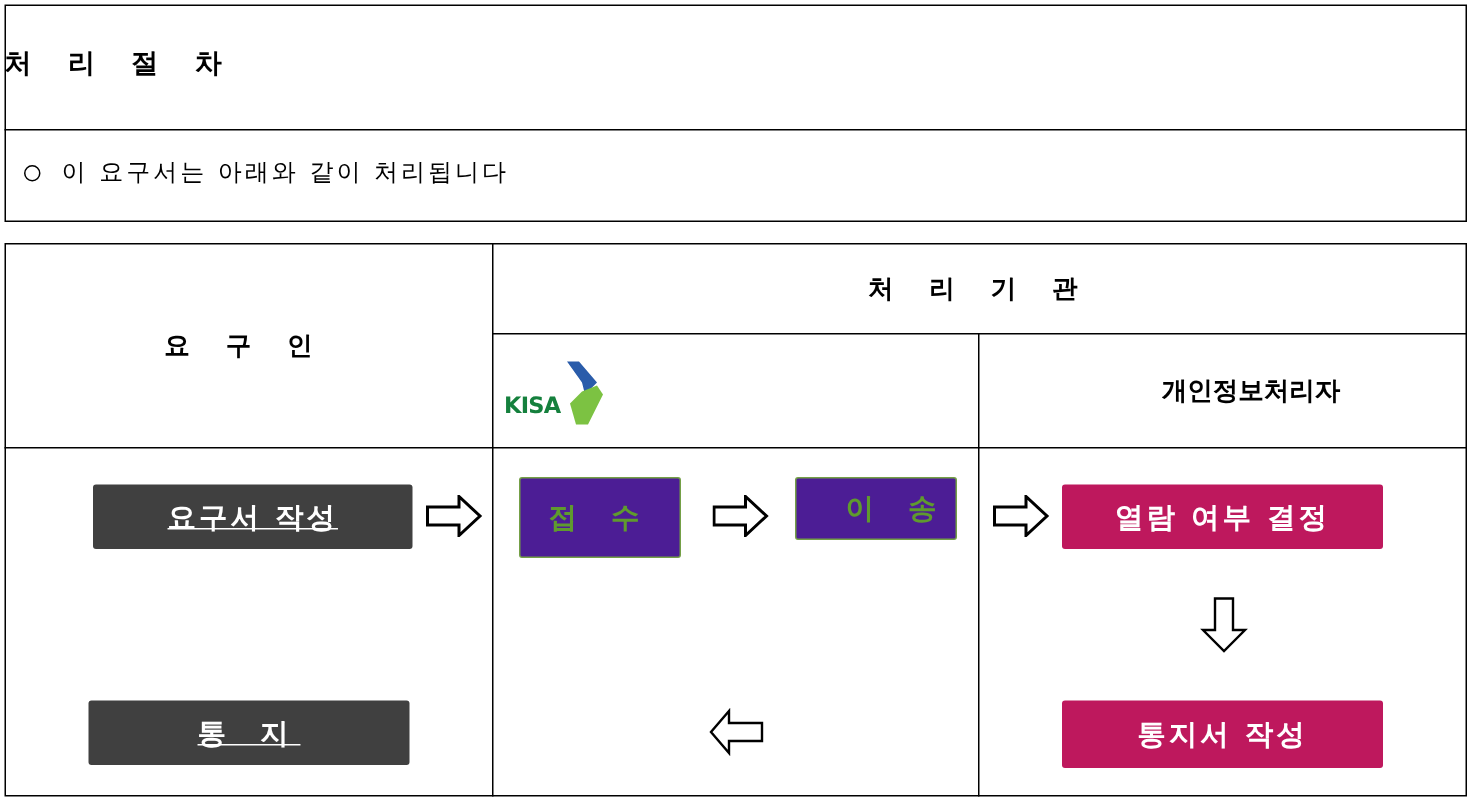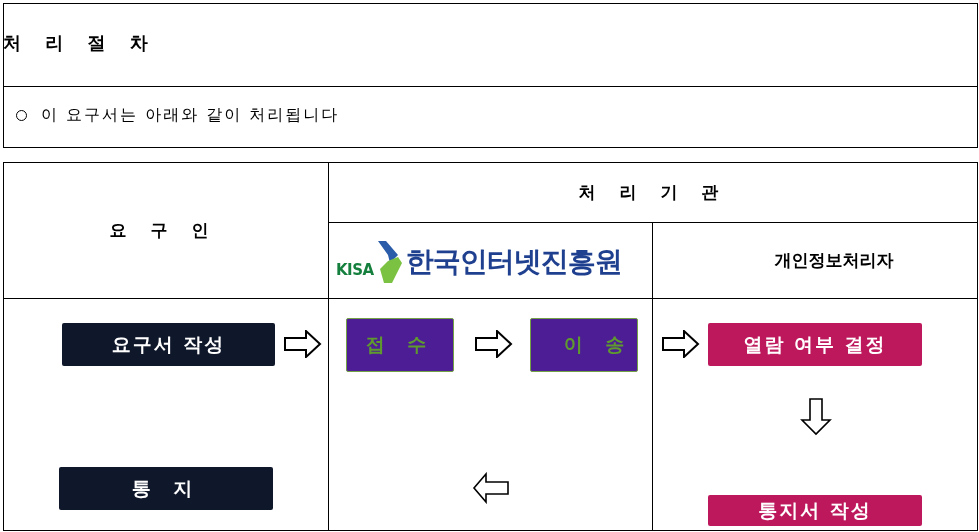--- a/index.html
+++ b/index.html
@@ -9,21 +9,21 @@
   .line-h { position:absolute; height:1px; background:#000; }
   .line-v { position:absolute; width:1px; background:#000; }
   .frame { position:absolute; border:1px solid #000; box-sizing:border-box; }
   .title { font-weight:bold; font-size:18px; letter-spacing:9px; text-align:left; }
   .notice { font-size:16px; letter-spacing:2px; display:flex; align-items:center; }
   .notice .circle { width:11px; height:11px; border:1.3px solid #000; border-radius:50%; box-sizing:border-box; margin-right:14px; }
   .hdr { font-weight:bold; font-size:17px; text-align:center; display:flex; align-items:center; justify-content:center; }
   .hdr.spaced { letter-spacing:9px; }
   .box { display:flex; align-items:center; justify-content:center; font-weight:bold; font-size:19px;
          border-radius:2px; color:#fff; }
-  .box.blue { background:#0f172a; }
+  .box.blue { background:#404040;text-decoration:underline; }
   .box.green { background:#be185d; }
   .box.outline { background:#4c1d95; border:1.5px solid #74a046; color:#5f9a2e; letter-spacing:8px; }
   .box.spacious { letter-spacing:8px; }
   .box.mid { letter-spacing:2px; }
   .arrow { position:absolute; }
   .logo { position:absolute; display:flex; align-items:center; }
   .logo .kisa { font-size:15px; font-weight:bold; color:#15803d; letter-spacing:-0.5px; }
   .logo .name { font-size:28px; font-weight:bold; color:#1f3f8f; letter-spacing:-1px; margin-left:4px; }
 </style>
 </head>
@@ -47,34 +47,33 @@
 
 <div class="abs hdr spaced" style="left:1px; top:162px; width:325px; height:136px;">요 구 인</div>
 <div class="abs hdr spaced" style="left:328px; top:162px; width:650px; height:60px;">처 리 기 관</div>
 
 <div class="logo" style="left:336px; top:234px; height:56px;">
   <span class="kisa" style="margin-top:16px;">KISA</span>
   <svg width="30" height="46" viewBox="0 0 30 46" style="margin-left:-2px;">
     <polygon points="6,2 14,2 26,16 18,24 16,16" fill="#2a5caa"></polygon>
     <polygon points="26,18 30,24 20,44 12,44 8,30 16,22" fill="#7cc242"></polygon>
   </svg>
-  <span class="name">한국인터넷진흥원</span>
 </div>
 
 <div class="abs hdr" style="left:652px; top:222px; width:364px; height:76px;">개인정보처리자</div>
 
 <div class="abs box blue mid" style="left:62px; top:323px; width:213px; height:43px;">요구서 작성</div>
 
 <div class="abs box outline" style="left:346px; top:318px; width:108px; height:54px;">접 수</div>
 
-<div class="abs box outline" style="left:530px; top:318px; width:108px; height:54px;padding-left:28px;">이 송</div>
+<div class="abs box outline" style="left:530px; top:318px; width:108px; height:42px;padding-left:28px;">이 송</div>
 
 <div class="abs box green mid" style="left:708px; top:323px; width:214px; height:43px;">열람 여부 결정</div>
 
-<div class="abs box green mid" style="left:708px; top:467px; width:214px; height:31px;margin-top:28px;">통지서 작성</div>
+<div class="abs box green mid" style="left:708px; top:467px; width:214px; height:45px;">통지서 작성</div>
 
 <div class="abs box blue spacious" style="left:59px; top:467px; width:214px; height:43px;">통 지</div>
 
 <svg class="arrow" style="left:284px; top:330px;" width="38" height="28" viewBox="0 0 38 28">
   <polygon points="1,8 22,8 22,1 36,14 22,27 22,20 1,20" fill="#fff" stroke="#000" stroke-width="2"></polygon>
 </svg>
 <svg class="arrow" style="left:475px; top:330px;" width="38" height="28" viewBox="0 0 38 28">
   <polygon points="1,8 22,8 22,1 36,14 22,27 22,20 1,20" fill="#fff" stroke="#000" stroke-width="2"></polygon>
 </svg>
 <svg class="arrow" style="left:662px; top:330px;" width="38" height="28" viewBox="0 0 38 28">

